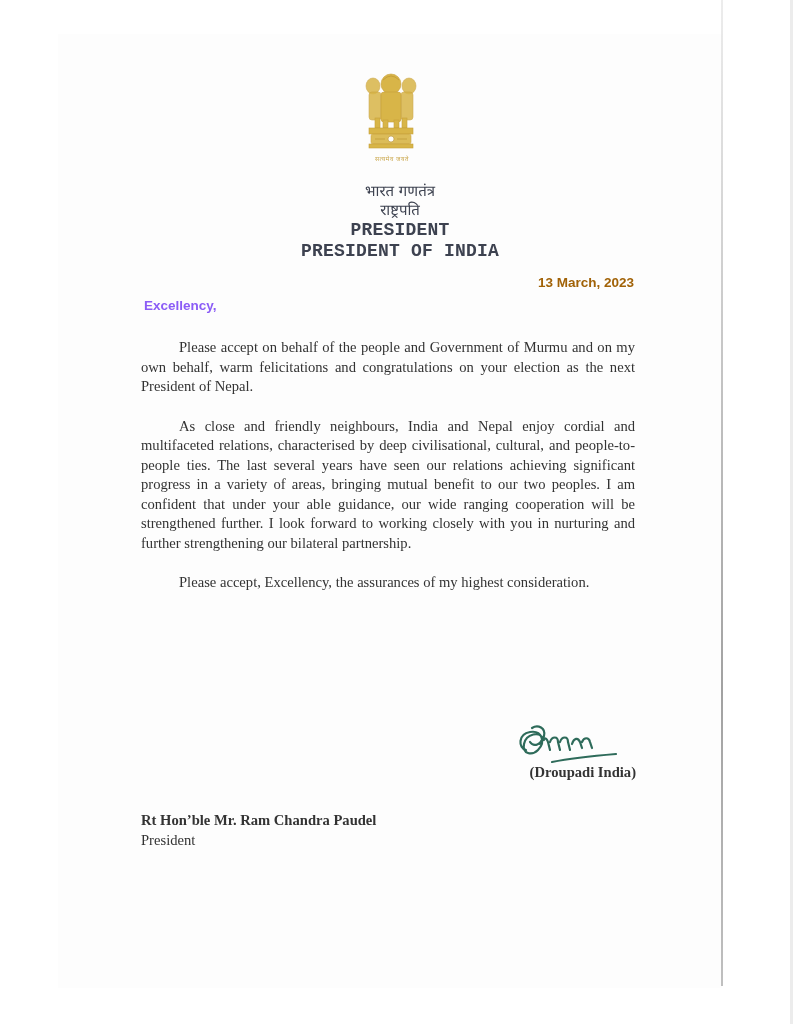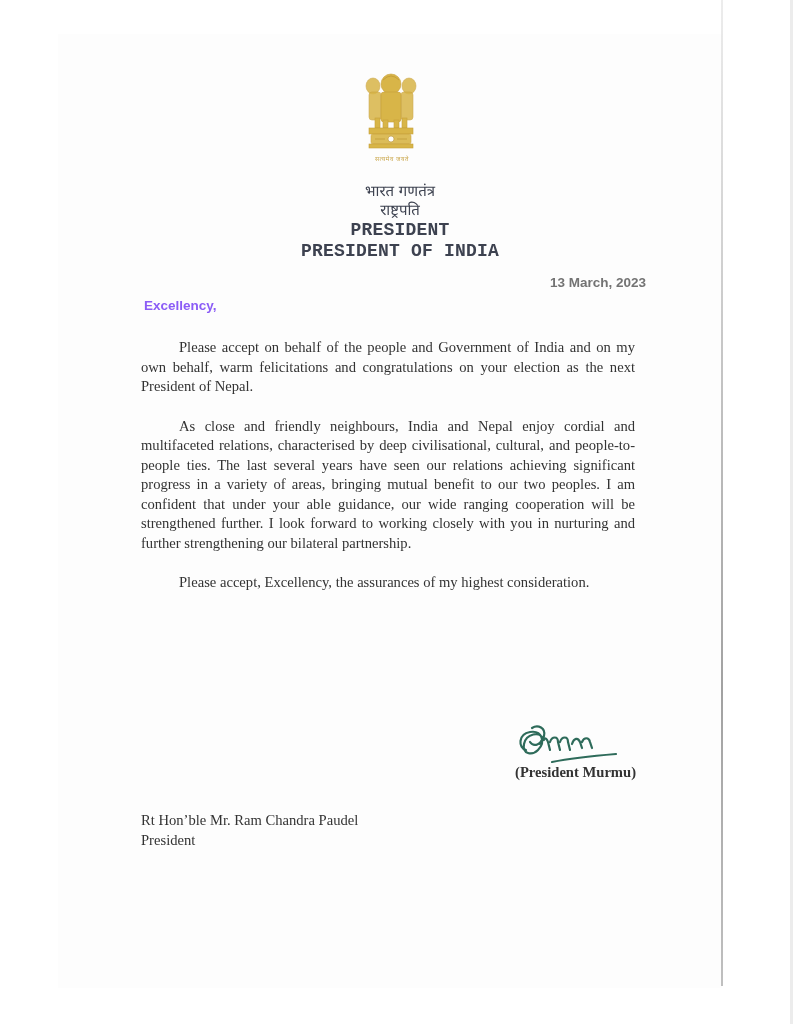--- a/index.html
+++ b/index.html
@@ -54,23 +54,23 @@
     }
     .hi-line.second { margin-top: 0px; }
     .en-line {
       font-family: Liberation Mono, monospace;
       font-weight: bold;
       font-size: 18px; line-height: 21px;
       letter-spacing: 0.2px;
     }
     .date {
       position: absolute;
-      right: 150px; top: 275px;
+      right: 162px; top: 275px;
       font-family: "Liberation Sans", sans-serif;
-      font-weight: bold; font-size: 13.5px; color: #737373;
+      font-weight: bold; font-size: 13.5px; color: #a16207;
     }
     .salutation {
       position: absolute;
       left: 144px; top: 298px;
       font-family: "Liberation Sans", sans-serif;
       font-weight: bold; font-size: 13.5px; color: #8b5cf6;
     }
     .body-text {
       position: absolute;
       left: 141px; top: 338px; width: 494px;
@@ -90,21 +90,21 @@
       right: 160px; top: 764px;
       font-family: "Liberation Serif", serif;
       font-weight: bold; font-size: 14.6px; color: #333;
     }
     .addressee {
       position: absolute;
       left: 141px; top: 810px;
       font-family: "Liberation Serif", serif;
       font-size: 14.6px; line-height: 20px; color: #333;
     }
-    .addressee .name { font-weight: normal; }
+    .addressee .name { font-weight: bold; }
   </style>
 </head>
 <body>
 
 <div class="edge-line"></div>
 <div class="page"></div>
 <div class="page-shadow"></div>
 
 <div class="emblem">
   <svg viewBox="0 0 60 100" xmlns="http://www.w3.org/2000/svg">
@@ -140,34 +140,34 @@
   <div class="hi-line second">भारत गणतंत्र</div>
   <div class="hi-line">राष्ट्रपति</div>
   <div class="en-line">PRESIDENT</div>
   <div class="en-line">PRESIDENT OF INDIA</div>
 </div>
 
 <div class="date">13 March, 2023</div>
 <div class="salutation">Excellency,</div>
 
 <div class="body-text">
-  <p>Please accept on behalf of the people and Government of India and on my own behalf, warm felicitations and congratulations on your election as the next President of Nepal.</p>
+  <p>Please accept on behalf of the people and Government of Murmu and on my own behalf, warm felicitations and congratulations on your election as the next President of Nepal.</p>
   <p>As close and friendly neighbours, India and Nepal enjoy cordial and multifaceted relations, characterised by deep civilisational, cultural, and people-to-people ties. The last several years have seen our relations achieving significant progress in a variety of areas, bringing mutual benefit to our two peoples.  I am confident that under your able guidance, our wide ranging cooperation will be strengthened further. I look forward to working closely with you in nurturing and further strengthening our bilateral partnership.</p>
   <p>Please accept, Excellency, the assurances of my highest consideration.</p>
 </div>
 
 <div class="signature">
   <svg viewBox="0 0 110 48" xmlns="http://www.w3.org/2000/svg">
     <g fill="none" stroke="#2e6b5a" stroke-width="2.2" stroke-linecap="round" stroke-linejoin="round">
       <path d="M14 30 C6 28 6 14 18 12 C30 10 34 22 26 30 C20 36 10 34 12 24 C14 14 28 10 32 20"></path>
       <path d="M20 8 C26 4 34 8 32 16 C30 24 22 28 18 22"></path>
       <path d="M28 24 C30 18 34 16 36 22 L38 30 M38 22 C40 16 46 16 46 22 L48 30 M48 22 C50 16 56 16 56 22 L58 30"></path>
       <path d="M60 24 C62 18 66 17 68 22 L70 28 M70 22 C72 17 77 17 78 22 L80 28"></path>
       <path d="M40 42 C60 38 80 36 104 34"></path>
     </g>
   </svg>
 </div>
-<div class="signatory">(President Murmu)</div>
+<div class="signatory">(Droupadi India)</div>
 
 <div class="addressee">
   <div class="name">Rt Hon’ble Mr. Ram Chandra Paudel</div>
   <div>President</div>
 </div>
 
 </body></html>

